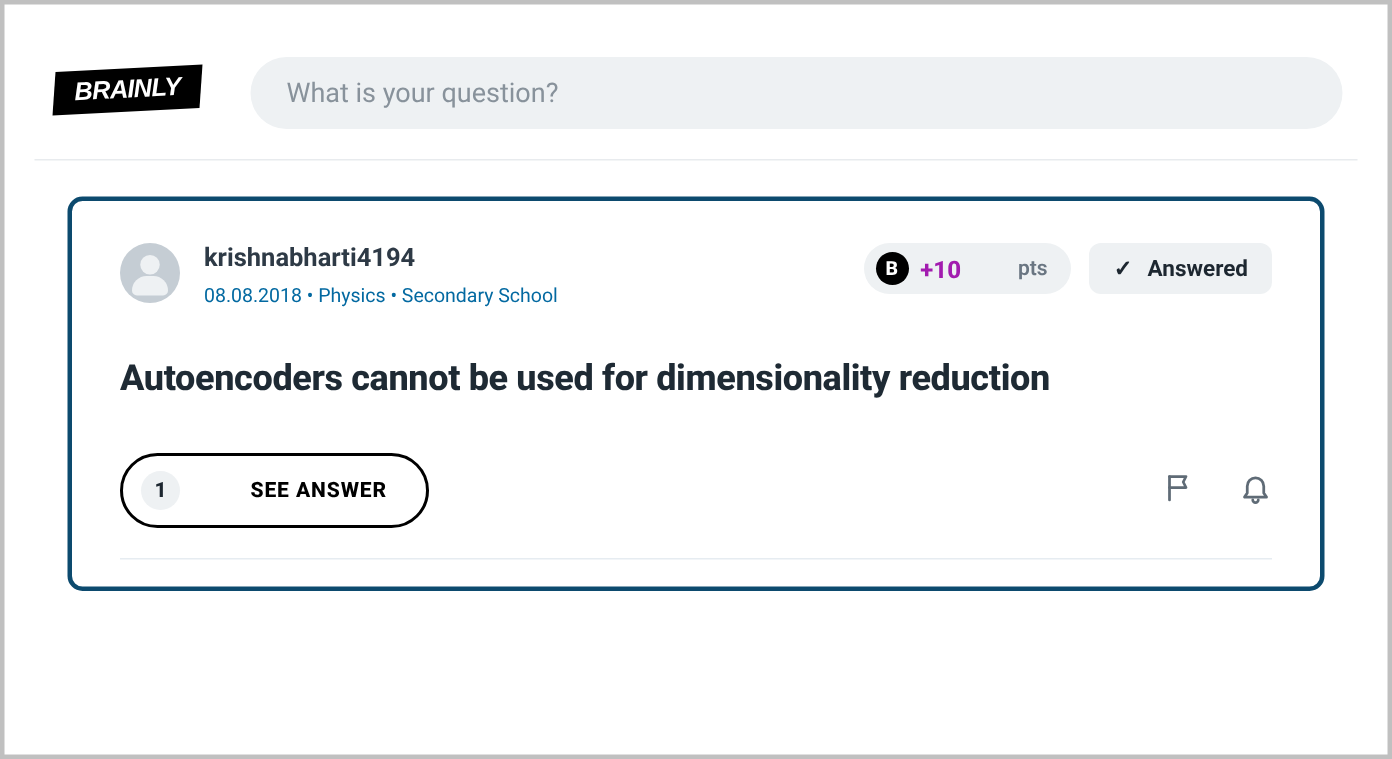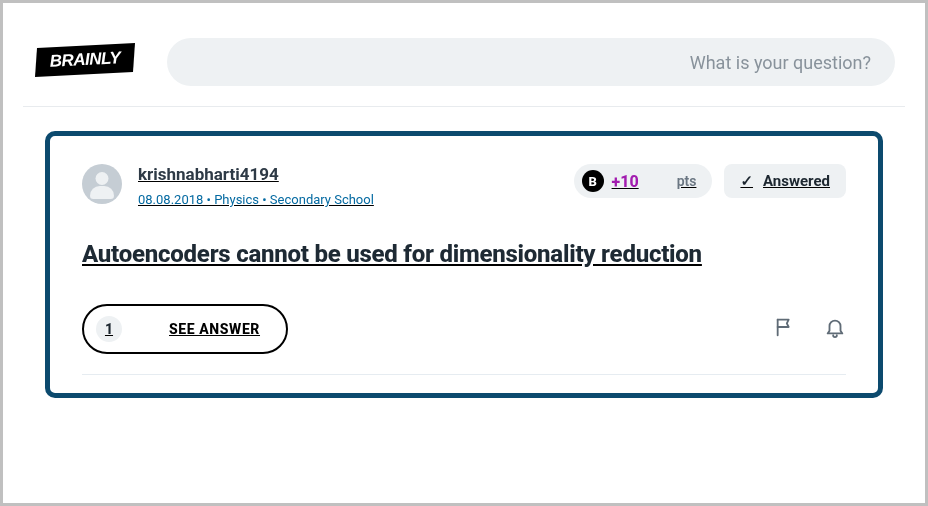--- a/index.html
+++ b/index.html
@@ -28,32 +28,30 @@
       flex-shrink: 0;
     }
     .search-bar {
       flex: 1;
       background: #eef1f3;
       border-radius: 24px;
       height: 48px;
       display: flex;
       align-items: center;
       padding: 0 24px;
-      justify-content: flex-end;
     }
     .search-placeholder {
       color: #88929b;
       font-size: 18px;
     }
     .question-card {
       margin: 24px 22px 0 22px;
-      border: 5px solid #0c4a6e;
+      border: 3px solid #0c4a6e;
       border-radius: 10px;
       padding: 28px 32px 18px 32px;
-      text-decoration: underline;
     }
     .qhead {
       display: flex;
       align-items: flex-start;
       justify-content: space-between;
     }
     .qhead-left {
       display: flex;
       gap: 16px;
     }

